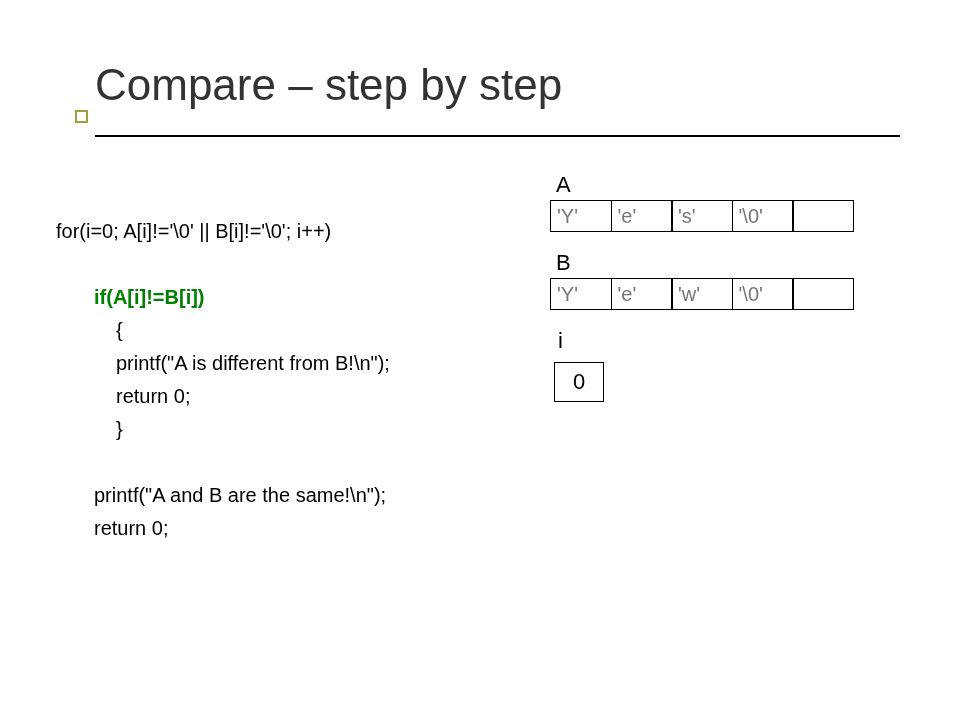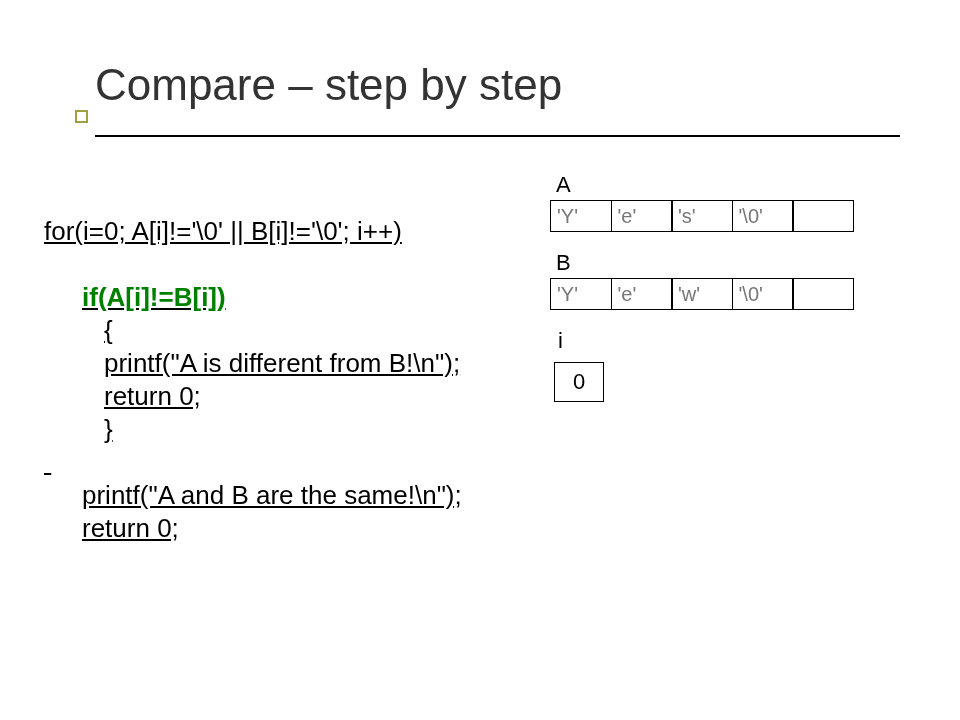--- a/index.html
+++ b/index.html
@@ -37,27 +37,26 @@
     background: #fff;
   }
   .title-text {
     font-size: 44px;
     font-weight: 400;
     color: #333;
     line-height: 60px;
   }
   .code-block {
     position: absolute;
-    left: 44px;
+    left: 56px;
     top: 215px;
     width: 480px;
-    font-size: 26px;
+    font-size: 20px;
     line-height: 33px;
     color: #000;
-    text-decoration: underline;
   }
   .code-line { white-space: pre; }
   .indent1 { padding-left: 38px; }
   .indent2 { padding-left: 60px; }
   .green { color: #008000; font-weight: 700; margin-top: 33px; }
 
   .arrays {
     position: absolute;
     left: 550px;
     top: 172px;

